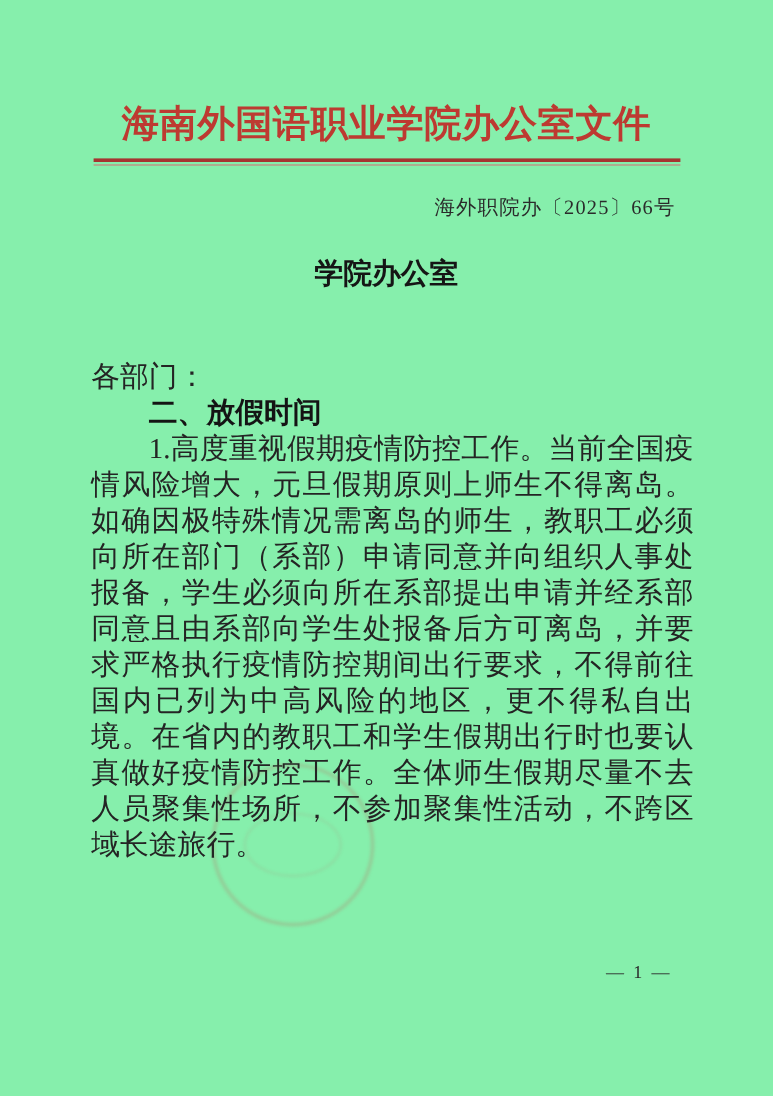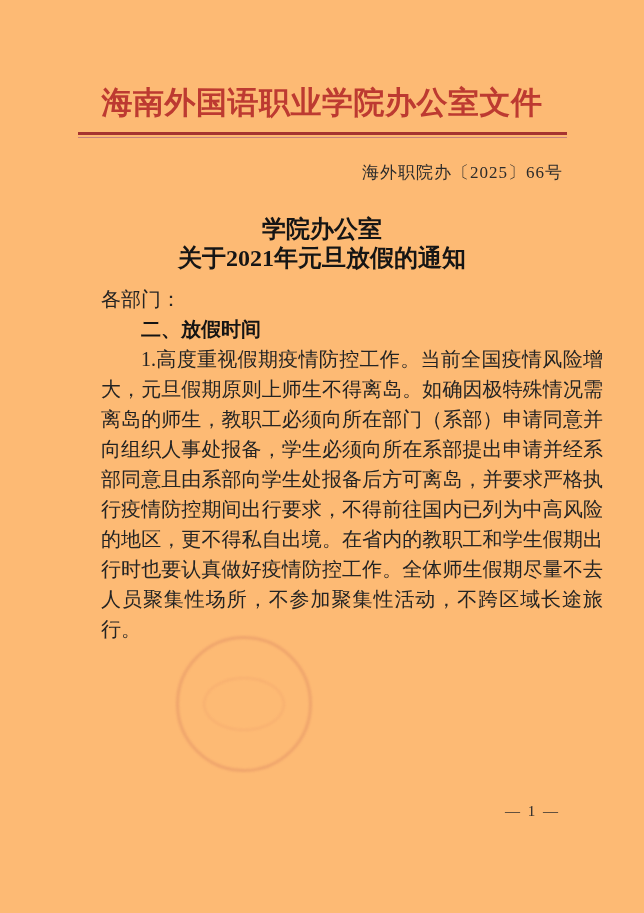--- a/index.html
+++ b/index.html
@@ -1,21 +1,21 @@
 <!DOCTYPE html>
 <html style="--header-red: #bd3a31; --rule-red: #a63430; --rule-red-light: #c8827d; --text: #212121;"><head>
 <meta charset="utf-8">
 <style>
   html, body { margin: 0; padding: 0; background: #ffffff; }
 
   .page {
     position: relative;
     width: 644px;
     height: 913px;
-    background: #fdba74;
+    background: #86efac;
     font-family: "Liberation Serif", "DejaVu Serif", serif;
     color: var(--text, #212121);
     overflow: hidden;
   }
 
   .header-title {
     position: absolute;
     top: 82px;
     left: 0;
     width: 100%;
@@ -53,28 +53,27 @@
     width: 100%;
     text-align: center;
     font-size: 24px;
     font-weight: 700;
     line-height: 29px;
     color: #151515;
   }
 
   .doc-body {
     position: absolute;
-    top: 284px;
+    top: 300px;
     left: 76px;
     width: 502px;
-    font-size: 20px;
+    font-size: 24px;
     line-height: 30px;
     text-align: justify;
     color: #242424;
-    margin-left: 25px;
   }
   .doc-body p { margin: 0; text-indent: 2em; }
   .doc-body p.salutation { text-indent: 0; }
   .doc-body p.heading {
     font-family: "Liberation Sans", "DejaVu Sans", sans-serif;
     font-weight: 700;
     color: #141414;
   }
 
   .seal-ghost {
@@ -115,21 +114,20 @@
 
   <div class="red-rule">
     <div class="thick"></div>
     <div class="thin"></div>
   </div>
 
   <div class="doc-number">海外职院办〔2025〕66号</div>
 
   <div class="notice-title">
     <div>学院办公室</div>
-    <div>关于2021年元旦放假的通知</div>
   </div>
 
   <div class="seal-ghost"></div>
 
   <div class="doc-body">
     <p class="salutation">各部门：</p>
     <p class="heading">二、放假时间</p>
     <p>1.高度重视假期疫情防控工作。当前全国疫情风险增大，元旦假期原则上师生不得离岛。如确因极特殊情况需离岛的师生，教职工必须向所在部门（系部）申请同意并向组织人事处报备，学生必须向所在系部提出申请并经系部同意且由系部向学生处报备后方可离岛，并要求严格执行疫情防控期间出行要求，不得前往国内已列为中高风险的地区，更不得私自出境。在省内的教职工和学生假期出行时也要认真做好疫情防控工作。全体师生假期尽量不去人员聚集性场所，不参加聚集性活动，不跨区域长途旅行。</p>
   </div>
 

